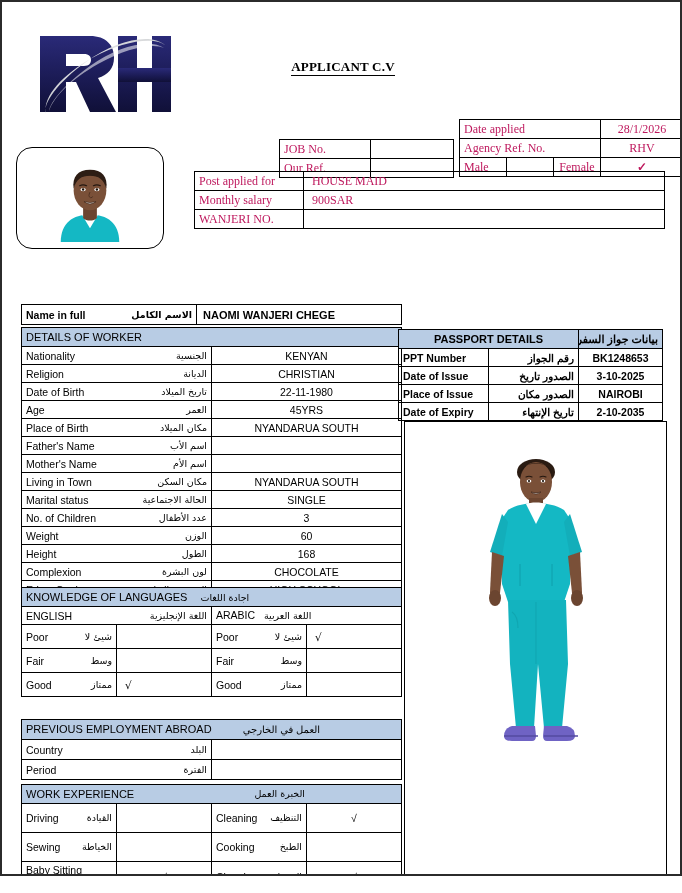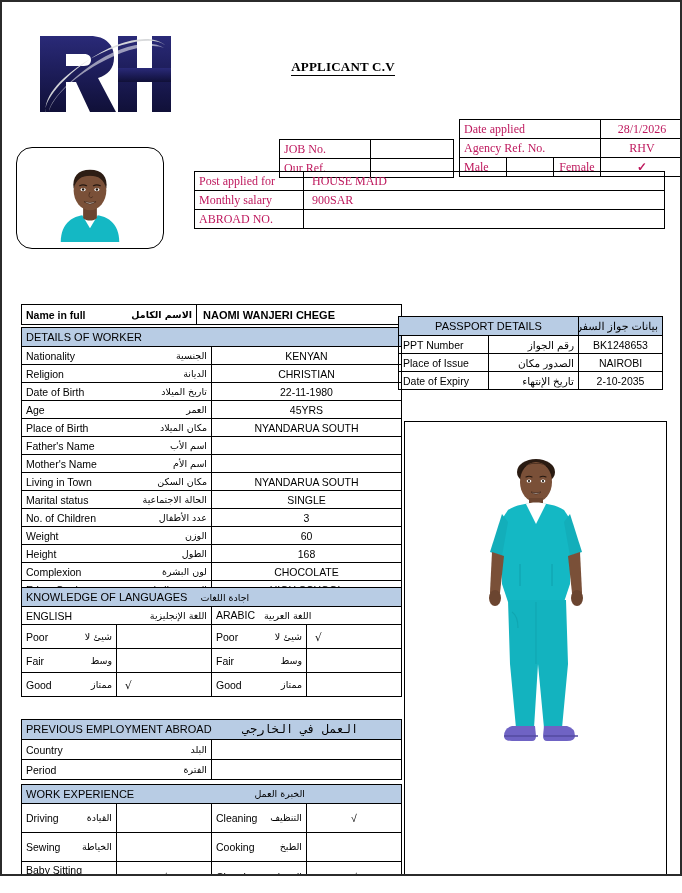--- a/index.html
+++ b/index.html
@@ -123,21 +123,21 @@
   }
   .val { text-align: center; font-size: 10.5px; }
   .tick { text-align: center; font-family: "DejaVu Sans", sans-serif; font-size: 11px; }
 
   #name-table { position: absolute; left: 19px; top: 302px; width: 381px; }
   #name-table td { height: 17px; }
   #name-table .nm-lbl { font-weight: bold; font-size: 10.5px; }
   #name-table .nm-val { font-weight: bold; font-size: 11px; padding-left: 6px; }
 
   #worker-table { position: absolute; left: 19px; top: 325px; width: 381px; }
-  #passport-table { position: absolute; left: 396px; top: 314px; width: 265px; }
+  #passport-table { position: absolute; left: 396px; top: 327px; width: 265px; font-weight: bold; }
 
   #lang-table { position: absolute; left: 19px; top: 585px; width: 381px; }
   #lang-table td.opt { height: 21px; }
 
   #prev-table { position: absolute; left: 19px; top: 717px; width: 381px; }
   #prev-table td { height: 17px; }
 
   #work-table { position: absolute; left: 19px; top: 782px; width: 381px; }
   #work-table td.task { height: 26px; }
 
@@ -261,21 +261,21 @@
     <tbody>
         <tr>
       <td style="width:100px">Post applied for</td>
       <td style="padding-left:8px">HOUSE MAID</td>
     </tr>
     <tr>
       <td>Monthly salary</td>
       <td style="padding-left:8px">900SAR</td>
     </tr>
     <tr>
-      <td>ABROAD NO.</td>
+      <td>WANJERI NO.</td>
       <td style="padding-left:8px"></td>
     </tr>
   </tbody>
     </table>
 
   <table class="grid cv" id="name-table">
     <tbody>
         <tr>
       <td class="nm-lbl" style="width:166px">
         <span class="lbl-en">Name in full</span>
@@ -397,20 +397,25 @@
         <tr class="band">
       <td colspan="2" style="position:relative">
         <span style="display:block;text-align:center">PASSPORT DETAILS</span>
       </td>
       <td class="ar-right" style="width:75px;background:#b8cce4">بيانات جواز السفر</td>
     </tr>
     <tr>
       <td style="width:84px">PPT Number</td>
       <td class="ar-right" style="width:104px">رقم الجواز</td>
       <td class="val">BK1248653</td>
+    </tr>
+    <tr>
+      <td>Date of Issue</td>
+      <td class="ar-right">الصدور تاريخ</td>
+      <td class="val">3-10-2025</td>
     </tr>
     <tr>
       <td>Place of Issue</td>
       <td class="ar-right">الصدور مكان</td>
       <td class="val">NAIROBI</td>
     </tr>
     <tr>
       <td>Date of Expiry</td>
       <td class="ar-right">تاريخ الإنتهاء</td>
       <td class="val">2-10-2035</td>
@@ -518,21 +523,21 @@
       <td class="opt" style="padding-left:8px;font-family:'DejaVu Sans',sans-serif"></td>
     </tr>
   </tbody>
     </table>
 
   <table class="grid cv" id="prev-table">
     <tbody>
         <tr class="band">
       <td colspan="2">
         <span class="lbl-en">PREVIOUS EMPLOYMENT ABROAD</span>
-        <span style="margin-left:28px;font-family:Liberation Mono, monospace;font-size:12px;direction:rtl">العمل في الخارجي</span>
+        <span style="margin-left:28px;font-family:Liberation Sans, sans-serif;font-size:10px;direction:rtl">العمل في الخارجي</span>
       </td>
     </tr>
     <tr>
       <td style="width:134px">
         <span class="lbl-en">Country</span>
         <span class="lbl-ar">البلد</span>
       </td>
       <td></td>
     </tr>
     <tr>

